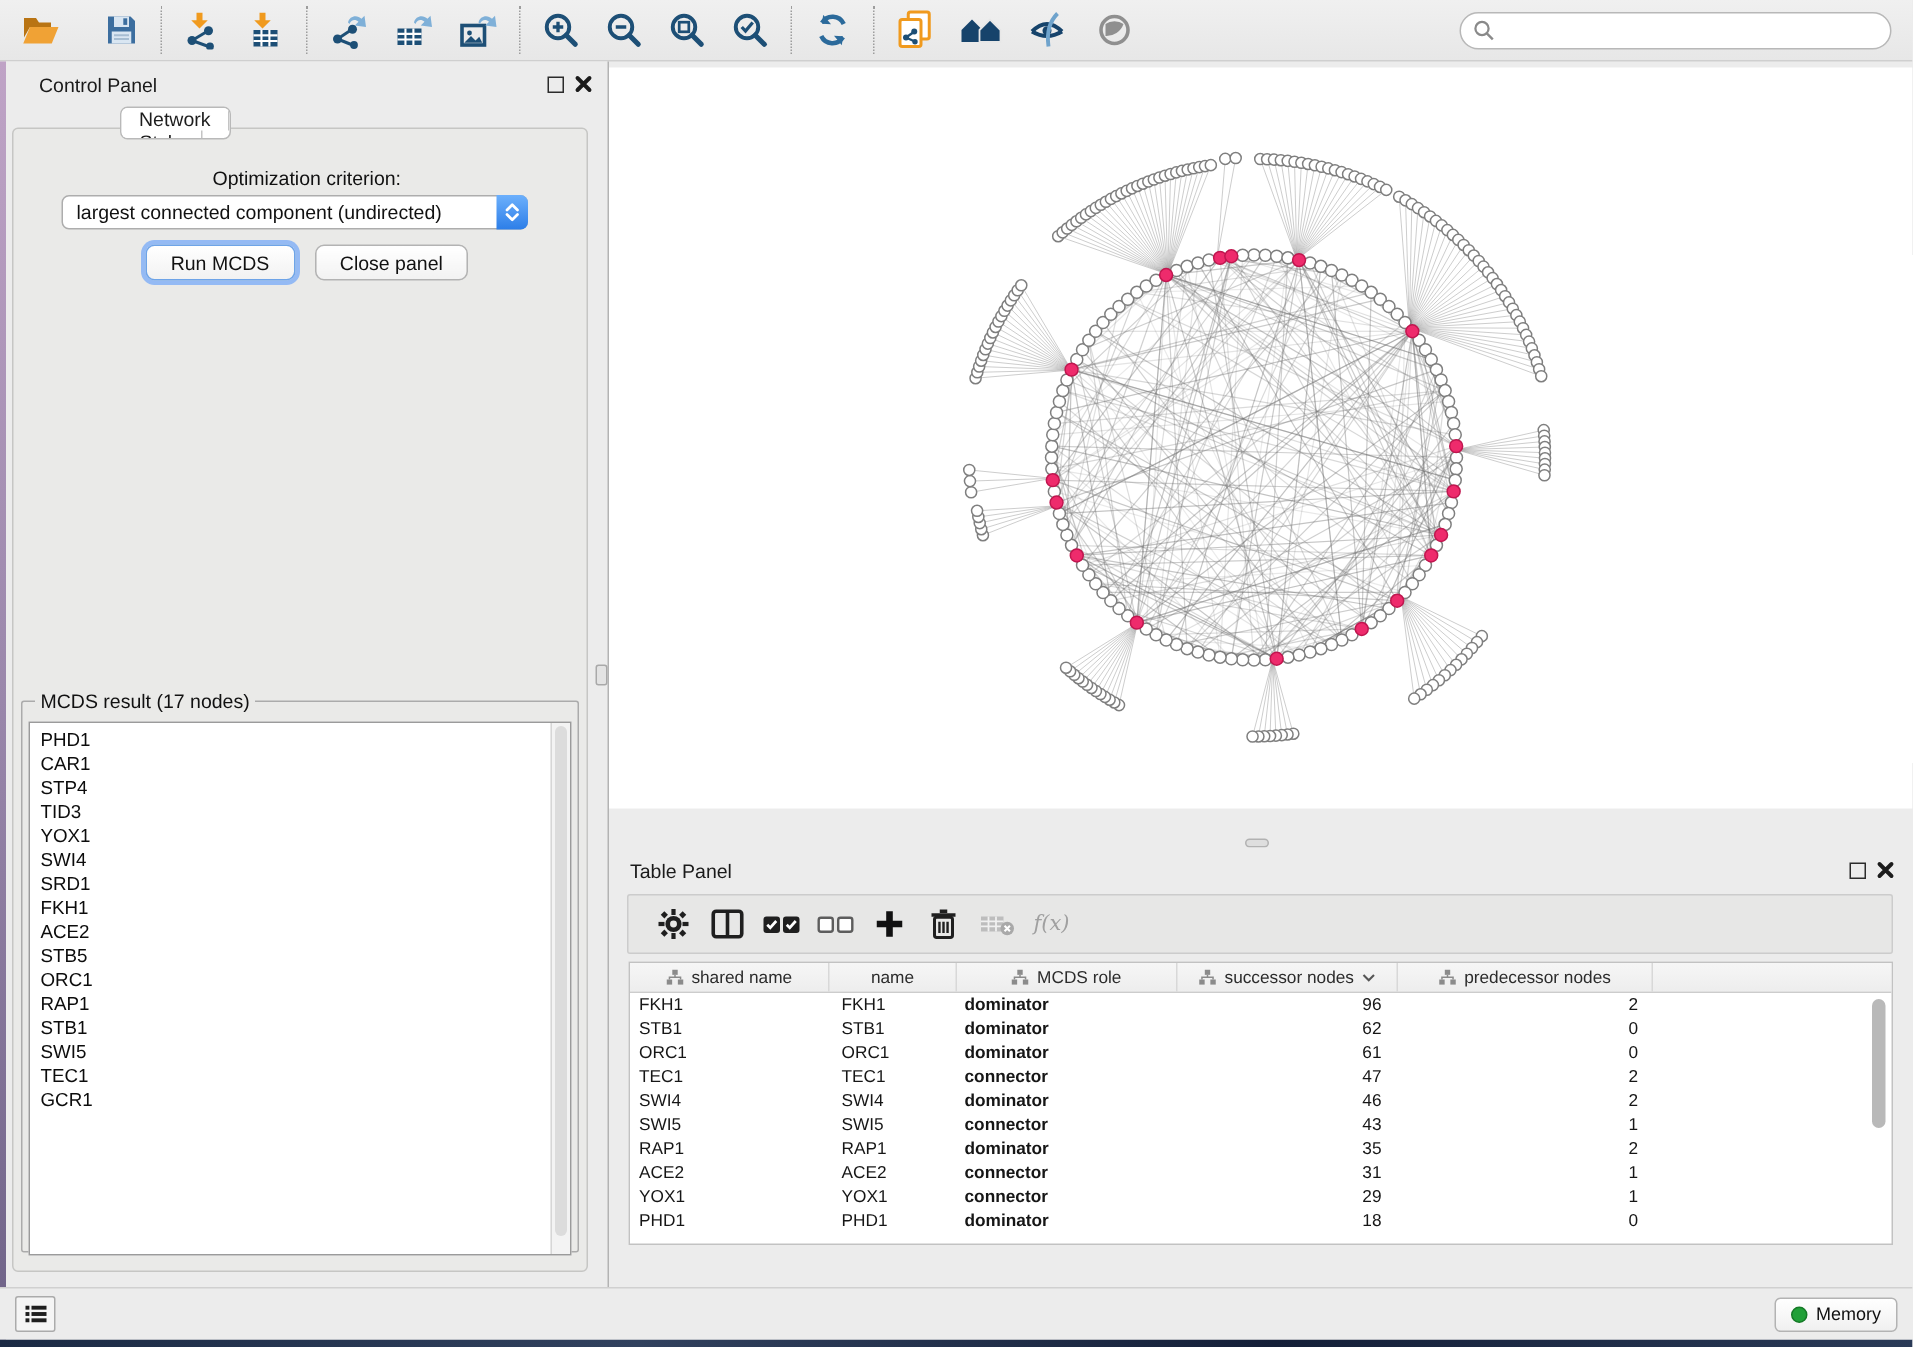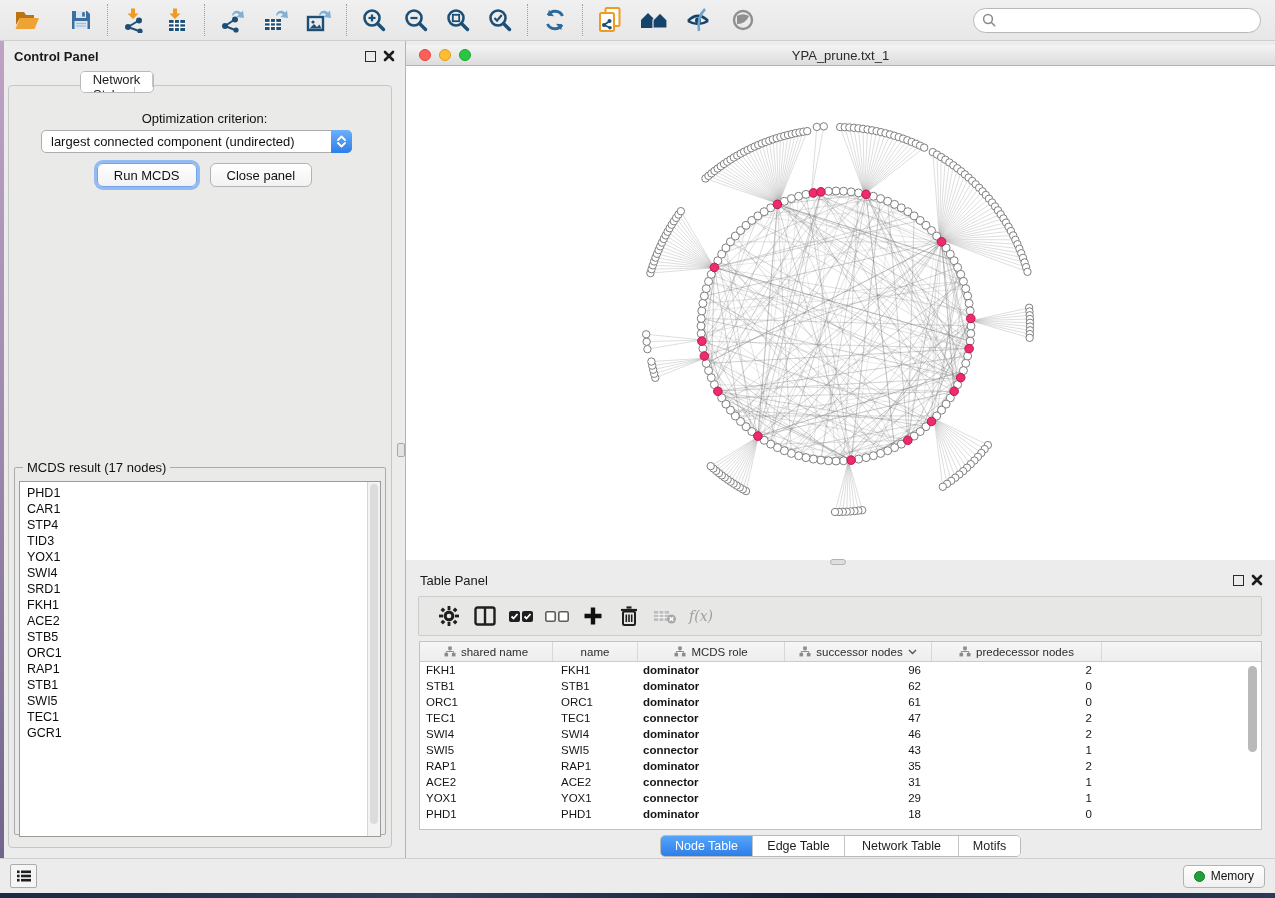--- a/index.html
+++ b/index.html
@@ -13,21 +13,21 @@
   .tb-spacer { flex:1; }
   .searchbox { width:288px; height:25px; margin-right:14px; background:#fff; border:1px solid #b8b8b8; border-radius:13px; display:flex; align-items:center; padding-left:8px; }
   .searchbox input { border:none; outline:none; flex:1; font-size:12px; background:transparent; font-family:"Liberation Sans",sans-serif; }
 
   
   .desk-left { position:absolute; left:0; top:41px; width:4px; height:852px; background:linear-gradient(#bfa3c6,#9a87ab,#6e6287); }
   .desk-bottom { position:absolute; left:0; top:893px; width:1275px; height:5px; background:linear-gradient(90deg,#1b2a44,#31415e,#141f38,#2a3a57); }
 
   
   .control-panel { position:absolute; left:4px; top:41px; width:401px; height:817px; background:#ececec; }
-  .panel-head { height:26px; display:flex; align-items:center; padding:4px 10px 0 10px;font-weight:bold; }
+  .panel-head { height:26px; display:flex; align-items:center; padding:4px 10px 0 22px; }
   .panel-title { font-size:13px; color:#1a1a1a; }
   .panel-head .win-btns { margin-left:auto; display:flex; align-items:center; gap:7px; }
   .float-btn { width:11px; height:11px; border:1.6px solid #2b2b2b; background:transparent; }
   .cp-card { position:absolute; left:4px; top:44px; width:384px; height:763px; background:#eaeae8; border:1px solid #c6c6c4; border-radius:4px; }
   .tabstrip { position:absolute; left:76px; top:30px; height:22px; display:flex; z-index:3; border:1px solid #b9b9b9; border-radius:5px; background:#fff; overflow:hidden;flex-direction:column; }
   .tab { display:flex; align-items:center; justify-content:center; font-size:13px; color:#1d1d1d; background:#fff; border-right:1px solid #c4c4c4; }
   .tab:last-child { border-right:none; }
   .tab.active { background:linear-gradient(#55a5fb,#2d7ee8); color:#fff; }
   .opt-label { position:absolute; left:0; top:70px; width:100%; text-align:center; font-size:13px; color:#111; }
   .combo { position:absolute; left:37px; top:89px; width:311px; height:23px; background:#fff; border:1px solid #adadad; border-radius:5px; display:flex; align-items:center;gap:26px; }
@@ -318,28 +318,20 @@
         <div class="mcds-item">TEC1</div>
         <div class="mcds-item">GCR1</div>
       </div>
   </fieldset>
 </div>
 
 <div class="vsplit-line"></div>
 <div class="vsplit-handle"></div>
 
 <div class="net-window">
-  <div class="net-titlebar">
-    <span class="traffic">
-      <span class="light red"></span>
-      <span class="light yellow"></span>
-      <span class="light green"></span>
-    </span>
-    <span class="net-title">YPA_prune.txt_1</span>
-  </div>
   <div class="net-canvas">
     <svg id="net-svg" width="869" height="494" viewBox="0 0 869 494">
         <g stroke="#6e6e6e" stroke-width="0.8">
           <line x1="371.42569521912964" y1="138.36920283317343" x2="351.8793750157262" y2="370.1007173095001" stroke-opacity="0.28"></line>
           <line x1="371.42569521912964" y1="138.36920283317343" x2="319.89928269049983" y2="181.87937501572628" stroke-opacity="0.33"></line>
           <line x1="371.42569521912964" y1="138.36920283317343" x2="548.1551619576817" y2="194.69795024079264" stroke-opacity="0.30"></line>
           <line x1="371.42569521912964" y1="138.36920283317343" x2="564.1511483355878" y2="275.1152042739466" stroke-opacity="0.32"></line>
           <line x1="371.42569521912964" y1="138.36920283317343" x2="324.45274986681596" y2="175.82887674907101" stroke-opacity="0.28"></line>
           <line x1="371.42569521912964" y1="138.36920283317343" x2="564.7876200274052" y2="252.4304896229791" stroke-opacity="0.39"></line>
           <line x1="371.42569521912964" y1="138.36920283317343" x2="295.21237997259476" y2="267.56951037702095" stroke-opacity="0.24"></line>
@@ -1239,26 +1231,20 @@
           <div class="td c2">dominator</div>
           <div class="td c3">18</div>
           <div class="td c4">0</div>
         </div>
       </div>
     <div class="table-scroll">
         <div class="thumb"></div>
       </div>
   </div>
 
-  <div class="tp-tabs">
-    <span class="tp-tab active" style="width:92px">Node Table</span>
-    <span class="tp-tab" style="width:92px">Edge Table</span>
-    <span class="tp-tab" style="width:114px">Network Table</span>
-    <span class="tp-tab" style="width:61px">Motifs</span>
-  </div>
 </div>
 
 <div class="statusbar">
   <span class="status-left-btn">
     <svg class="icon" width="16" height="14" viewBox="0 0 16 14">
         <g fill="#1f1f1f">
           <rect x="1" y="1.5" width="2.6" height="2.6"></rect>
           <rect x="5" y="1.5" width="10" height="2.6"></rect>
           <rect x="1" y="5.7" width="2.6" height="2.6"></rect>
           <rect x="5" y="5.7" width="10" height="2.6"></rect>

